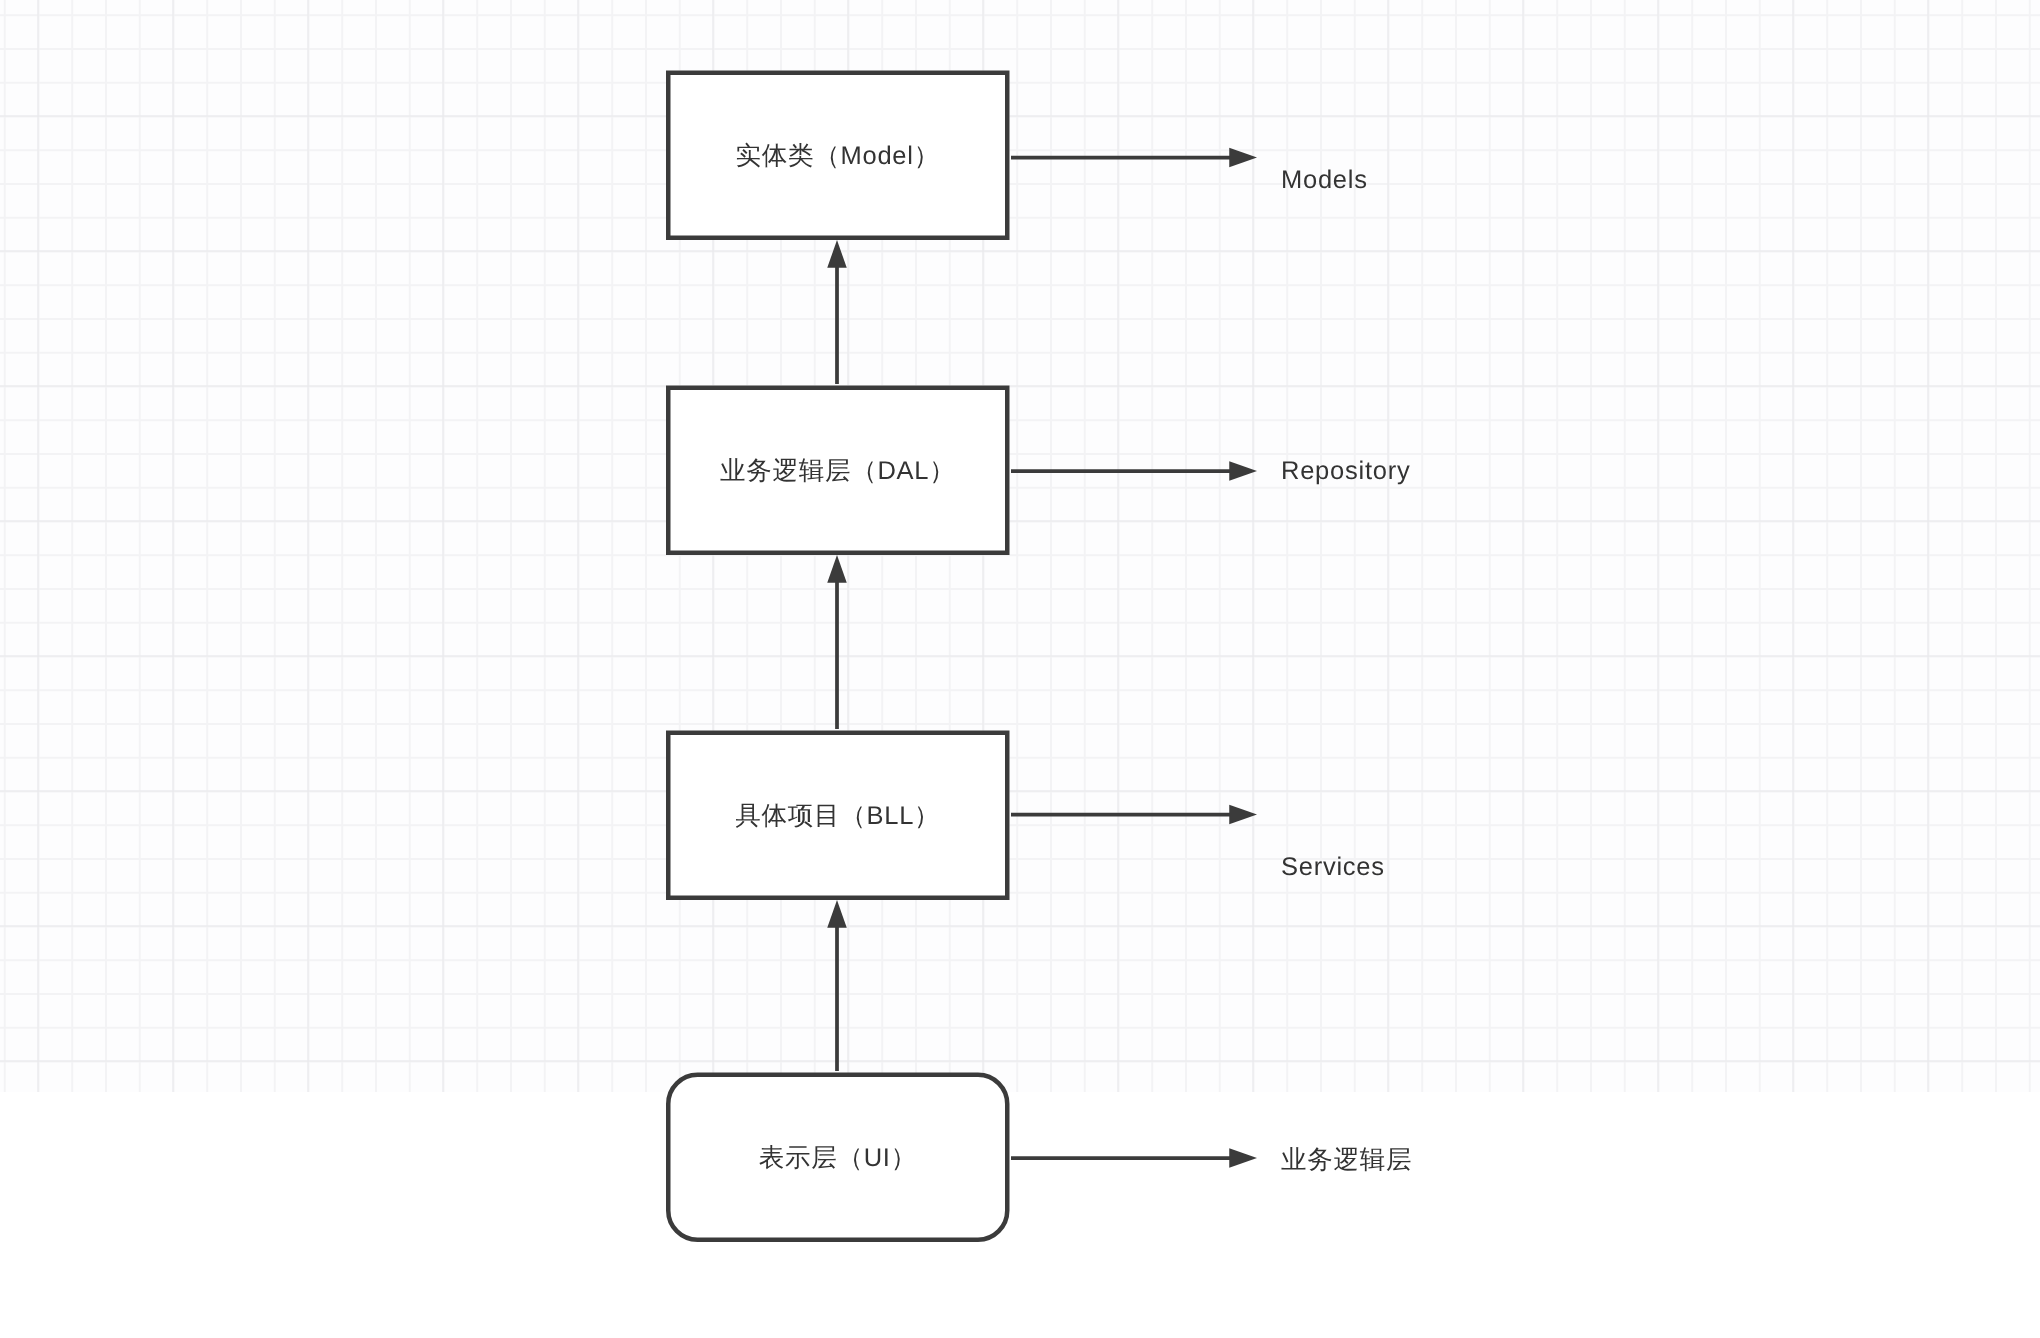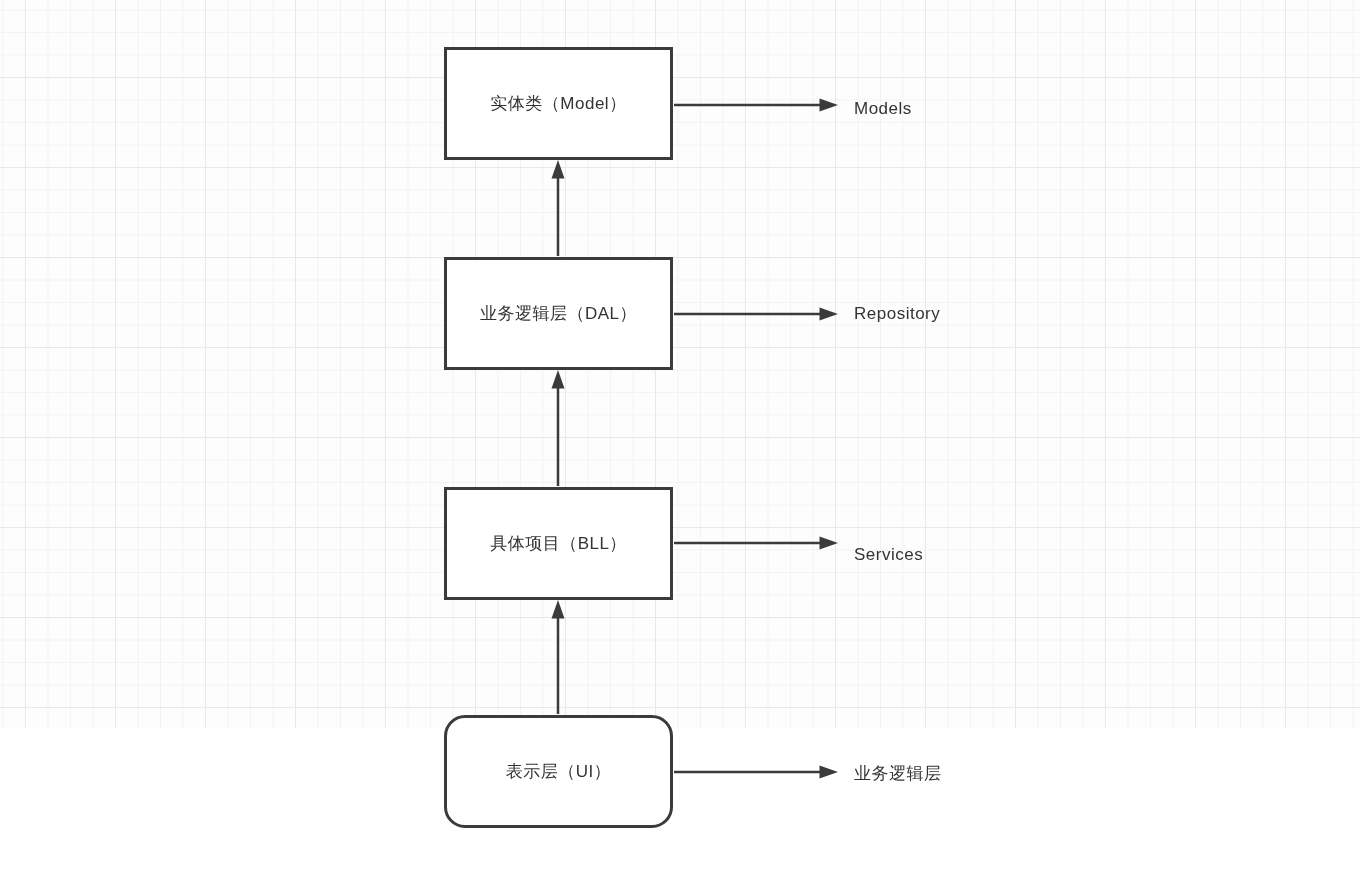--- a/index.html
+++ b/index.html
@@ -101,18 +101,18 @@
     <g>
       <line x1="674" y1="543" x2="820" y2="543" stroke="#3b3b3b" stroke-width="2.5"></line>
       <polygon points="838,543 819.5,536.5 819.5,549.5" fill="#3b3b3b"></polygon>
     </g>
     <g>
       <line x1="674" y1="772" x2="820" y2="772" stroke="#3b3b3b" stroke-width="2.5"></line>
       <polygon points="838,772 819.5,765.5 819.5,778.5" fill="#3b3b3b"></polygon>
     </g>
   </svg>
 
-  <span class="annotation" style="top:109px;">Models</span>
+  <span class="annotation" style="top:120px;">Models</span>
   <span class="annotation" style="top:314px;text-align:right;">Repository</span>
-  <span class="annotation" style="top:555px;">Services</span>
+  <span class="annotation" style="top:578px;">Services</span>
   <span class="annotation" style="top:773px;">业务逻辑层</span>
 
 </div>
 
 </body></html>

